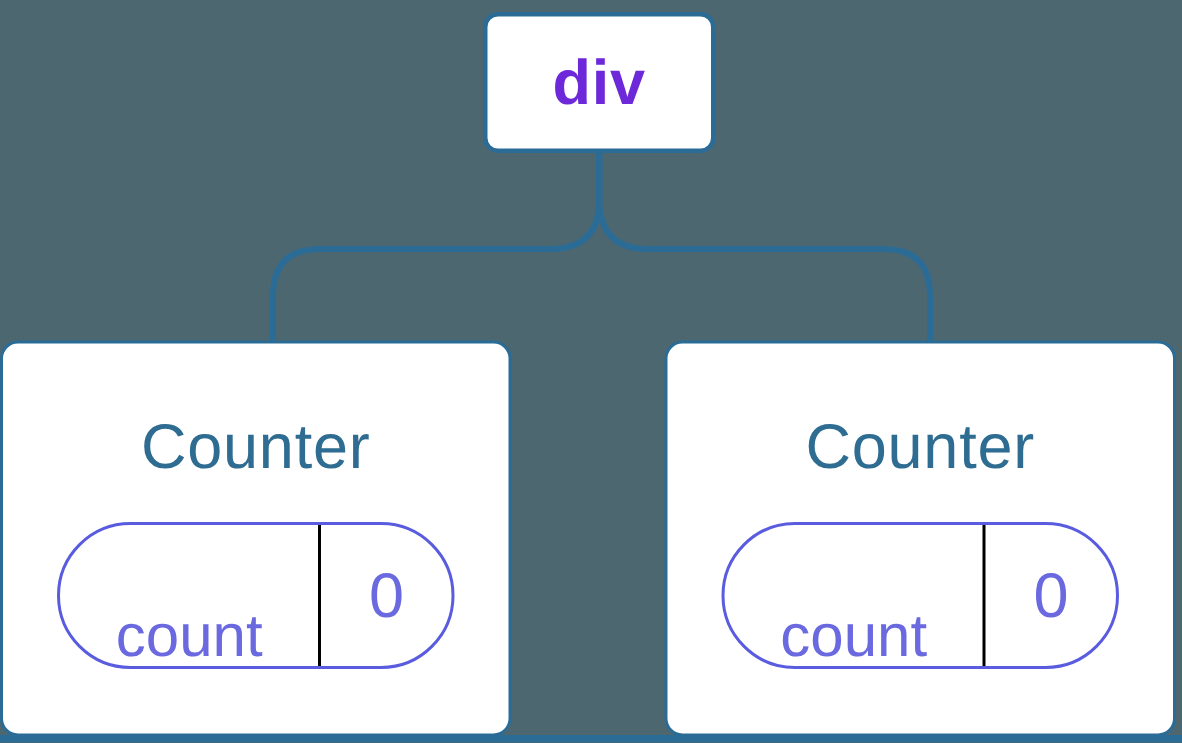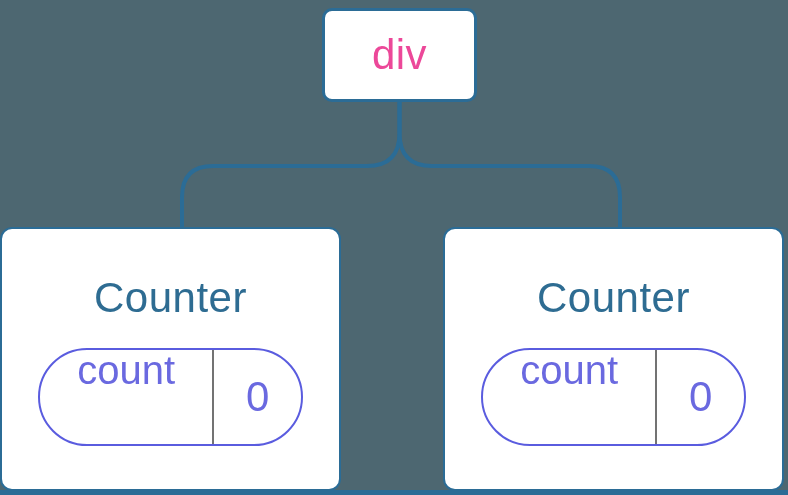--- a/index.html
+++ b/index.html
@@ -34,23 +34,23 @@
     background: #ffffff;
     border: 3px solid #2b6c96;
     border-radius: 10px;
     box-sizing: border-box;
     display: flex;
     align-items: center;
     justify-content: center;
     z-index: 1;
   }
   .root-label {
-    color: #ec4899;
+    color: #6d28d9;
     font-size: 42px;
-    font-weight: 400;
+    font-weight: 700;
     line-height: 1;
     letter-spacing: 0.5px;
   }
   .card {
     position: absolute;
     top: 227px;
     width: 341px;
     height: 264px;
     background: #ffffff;
     border: 2px solid #2b6c96;
@@ -78,23 +78,23 @@
     border: 2px solid #5a5cdf;
     border-radius: 50px;
     box-sizing: border-box;
     display: flex;
     align-items: stretch;
     overflow: hidden;
     background: #ffffff;
   }
   .state-key-cell {
     flex: 0 0 66%;
-    border-right: 2px solid #737373;
+    border-right: 2px solid #000000;
     display: flex;
-    align-items: flex-start;
+    align-items: flex-end;
     justify-content: center;
   }
   .state-value-cell {
     flex: 1 1 auto;
     display: flex;
     align-items: center;
     justify-content: center;
   }
   .state-key {
     color: #6a69e0;

